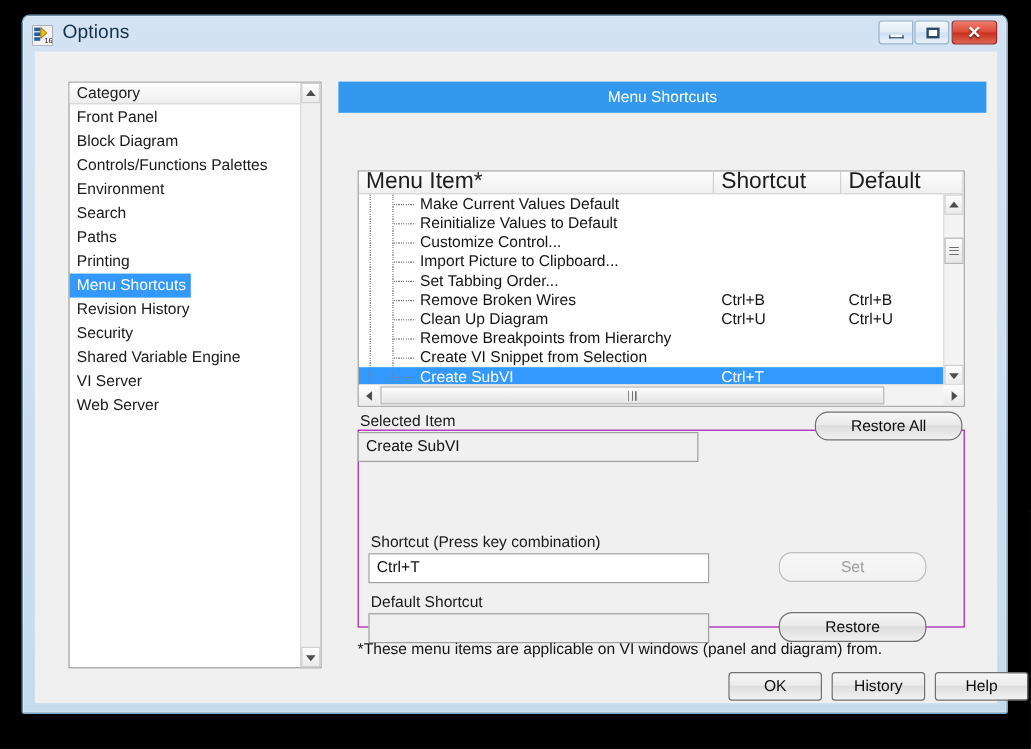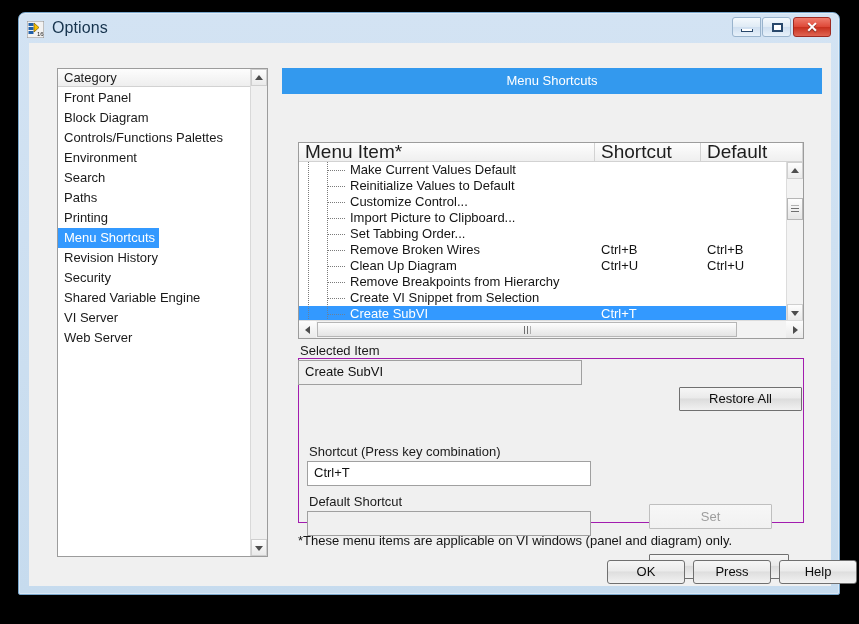--- a/index.html
+++ b/index.html
@@ -417,47 +417,46 @@
   }
   #field-default-shortcut {
     left: 8px; top: 152px;
     width: 284px; height: 25px;
     background: #f0f0f0;
   }
 
   .btn {
     position: absolute;
     border: 1px solid #707070;
-    border-radius: 1px;
+    border-radius: 11px;
     background: linear-gradient(to bottom, #f6f6f6 0%, #eaeaea 45%, #dcdcdc 50%, #f1f1f1 100%);
     box-sizing: border-box;
     font-size: 13px;
     color: #0d0d0d;
     text-align: center;
     cursor: default;
-    margin-top: 44px;
   }
   .btn.disabled {
     border-color: #bfbfbf;
     color: #9d9d9d;
     background: linear-gradient(to bottom, #f7f7f7 0%, #f1f1f1 100%);
   }
   #btn-restore-all {
     left: 397px; top: 275px;
     width: 123px; height: 24px;
     line-height: 22px;
   }
   #btn-set {
     left: 350px; top: 101px;
     width: 123px; height: 25px;
     line-height: 23px;
   }
   #btn-restore {
     left: 350px; top: 151px;
-    width: 140px; height: 25px;
+    width: 123px; height: 25px;
     line-height: 23px;
   }
 
   #footnote {
     position: absolute;
     left: 16px;
     top: 465px;
     font-size: 13px;
     color: #141414;
     white-space: nowrap;
@@ -670,23 +669,23 @@
         <div class="field-label" id="label-default-shortcut">Default Shortcut</div>
         <div class="textbox" id="field-default-shortcut"></div>
 
         <div class="btn disabled" id="btn-set">Set</div>
         <div class="btn" id="btn-restore">Restore</div>
       </div>
 
       <div class="textbox" id="field-selected-item">Create SubVI</div>
       <div class="btn" id="btn-restore-all">Restore All</div>
 
-      <div id="footnote">*These menu items are applicable on VI windows (panel and diagram) only.</div>
+      <div id="footnote">*These menu items are applicable on VI windows (panel and diagram) from.</div>
     </div>
 
     <div id="footer-buttons">
       <div class="footer-btn" id="btn-ok">OK</div>
-      <div class="footer-btn" id="btn-cancel">Press</div>
+      <div class="footer-btn" id="btn-cancel">History</div>
       <div class="footer-btn" id="btn-help">Help</div>
     </div>
 
   </div>
 </div>
 
 </body></html>

